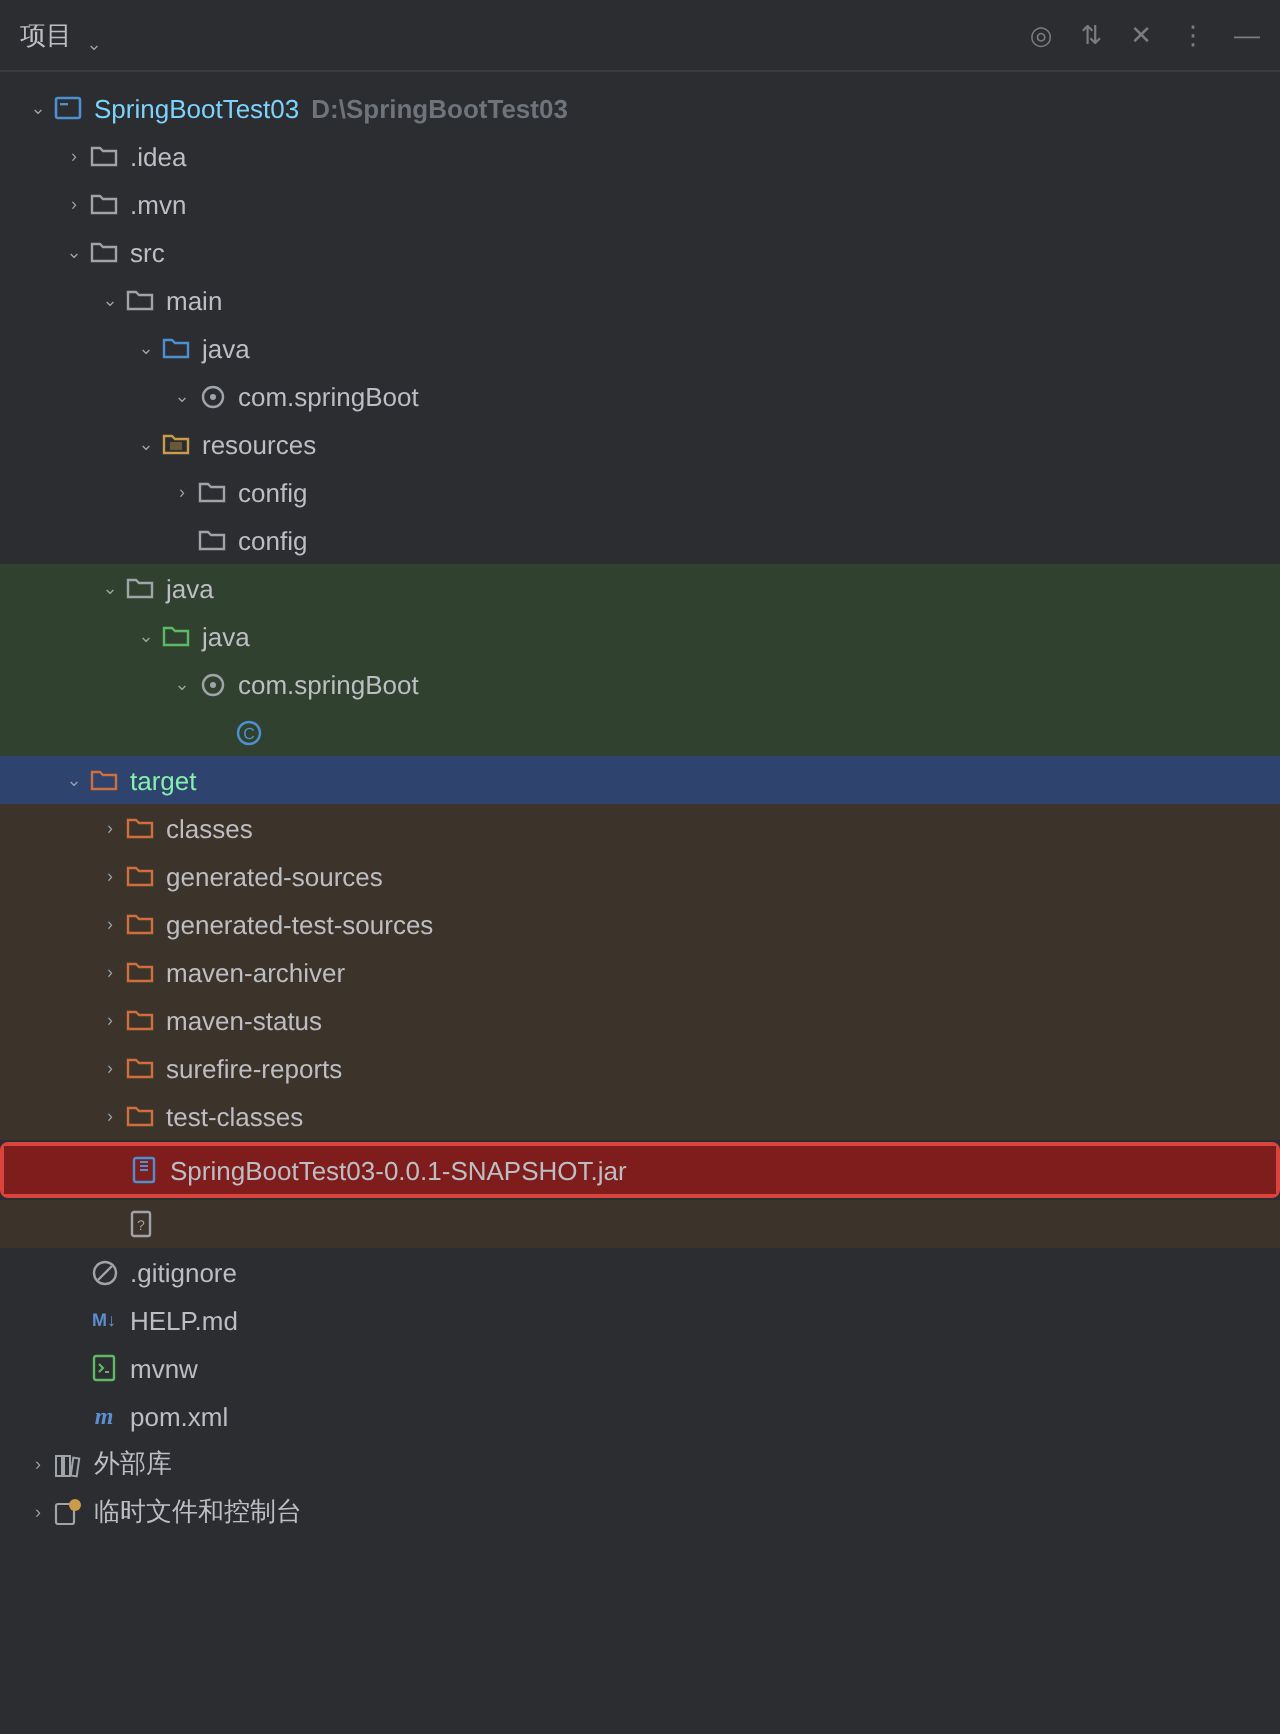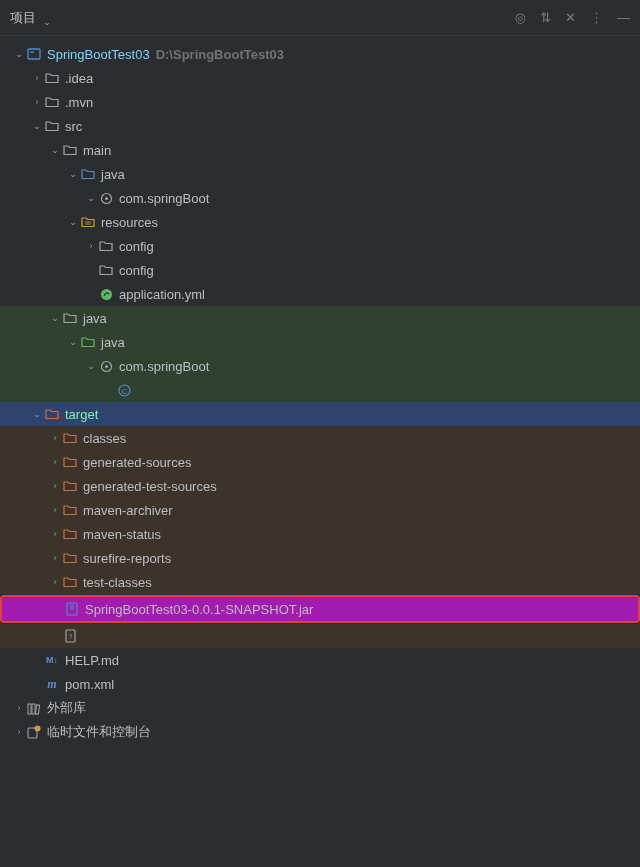--- a/index.html
+++ b/index.html
@@ -51,21 +51,21 @@
 .label { color: #bcbec4; }
 .dim { color: #6f737a; margin-left: 6px; font-weight: bold; }
 .selected { background: #2e436e; }
 .tint-green { background: #30422f; }
 .tint-brown { background: #3c342a; }
 .highlight-box {
   border: 2.5px solid #d9443d;
   border-radius: 4px;
   margin: 1px 0;
 }
-.highlight-box .row { background: #a21caf; }
+.highlight-box .row { background: #7f1d1d; }
 
 .ind { display: inline-block; }
 .w0{width:12px}.w1{width:30px}.w2{width:48px}.w3{width:66px}.w4{width:84px}
 .w5{width:102px}
 
 svg { display: block; }
 </style>
 </head>
 <body>
 
@@ -194,31 +194,20 @@
       <span class="arrow"></span>
   <span class="icon">
         <svg width="14" height="12">
           <path d="M1 2h4l1.5 1.5H13v7H1z" fill="none" stroke="#a0a3a8" stroke-width="1.2"></path>
         </svg>
       </span>
   <span class="label">config</span>
 </div>
 
 
-<div class="row">
-  <span class="ind w4"></span>
-      <span class="arrow"></span>
-  <span class="icon">
-        <svg width="13" height="13">
-          <circle cx="6.5" cy="6.5" r="5.5" fill="#5fb865"></circle>
-          <path d="M4 8 Q6.5 3 9 6" fill="none" stroke="#2b2d30" stroke-width="1.3"></path>
-        </svg>
-      </span>
-  <span class="label">application.yml</span>
-</div>
 
 <div class="row tint-green">
   <span class="ind w2"></span>
       <span class="arrow">⌄</span>
   <span class="icon">
         <svg width="14" height="12">
           <path d="M1 2h4l1.5 1.5H13v7H1z" fill="none" stroke="#a0a3a8" stroke-width="1.2"></path>
         </svg>
       </span>
   <span class="label">java</span>
@@ -364,30 +353,52 @@
   <span class="ind w2"></span>
       <span class="arrow"></span>
   <span class="icon">
         <svg width="11" height="14">
           <rect x="1" y="1" width="9" height="12" rx="1" fill="none" stroke="#a0a3a8" stroke-width="1.2"></rect>
           <text x="5.5" y="10" font-size="7" text-anchor="middle" fill="#a0a3a8">?</text>
         </svg>
       </span>
 </div>
 
+<div class="row">
+  <span class="ind w1"></span>
+      <span class="arrow"></span>
+  <span class="icon">
+        <svg width="13" height="13">
+          <circle cx="6.5" cy="6.5" r="5.5" fill="none" stroke="#a0a3a8" stroke-width="1.2"></circle>
+          <line x1="3" y1="10" x2="10" y2="3" stroke="#a0a3a8" stroke-width="1.2"></line>
+        </svg>
+      </span>
+  <span class="label">.gitignore</span>
+</div>
 
 <div class="row">
   <span class="ind w1"></span>
       <span class="arrow"></span>
   <span class="icon">
         <span style="color:#5b8fd1;font-size:9px;font-weight:bold">M↓</span>
       </span>
   <span class="label">HELP.md</span>
 </div>
 
+<div class="row">
+  <span class="ind w1"></span>
+      <span class="arrow"></span>
+  <span class="icon">
+        <svg width="12" height="14">
+          <rect x="1" y="1" width="10" height="12" rx="1" fill="none" stroke="#5fb865" stroke-width="1.2"></rect>
+          <path d="M3.5 5l2 2-2 2M6.5 9h2" stroke="#5fb865" stroke-width="1.1" fill="none"></path>
+        </svg>
+      </span>
+  <span class="label">mvnw</span>
+</div>
 
 
 <div class="row">
   <span class="ind w1"></span>
       <span class="arrow"></span>
   <span class="icon">
         <span style="color:#5b8fd1;font-size:12px;font-style:italic;font-weight:bold;font-family:serif">m</span>
       </span>
   <span class="label">pom.xml</span>
 </div>

